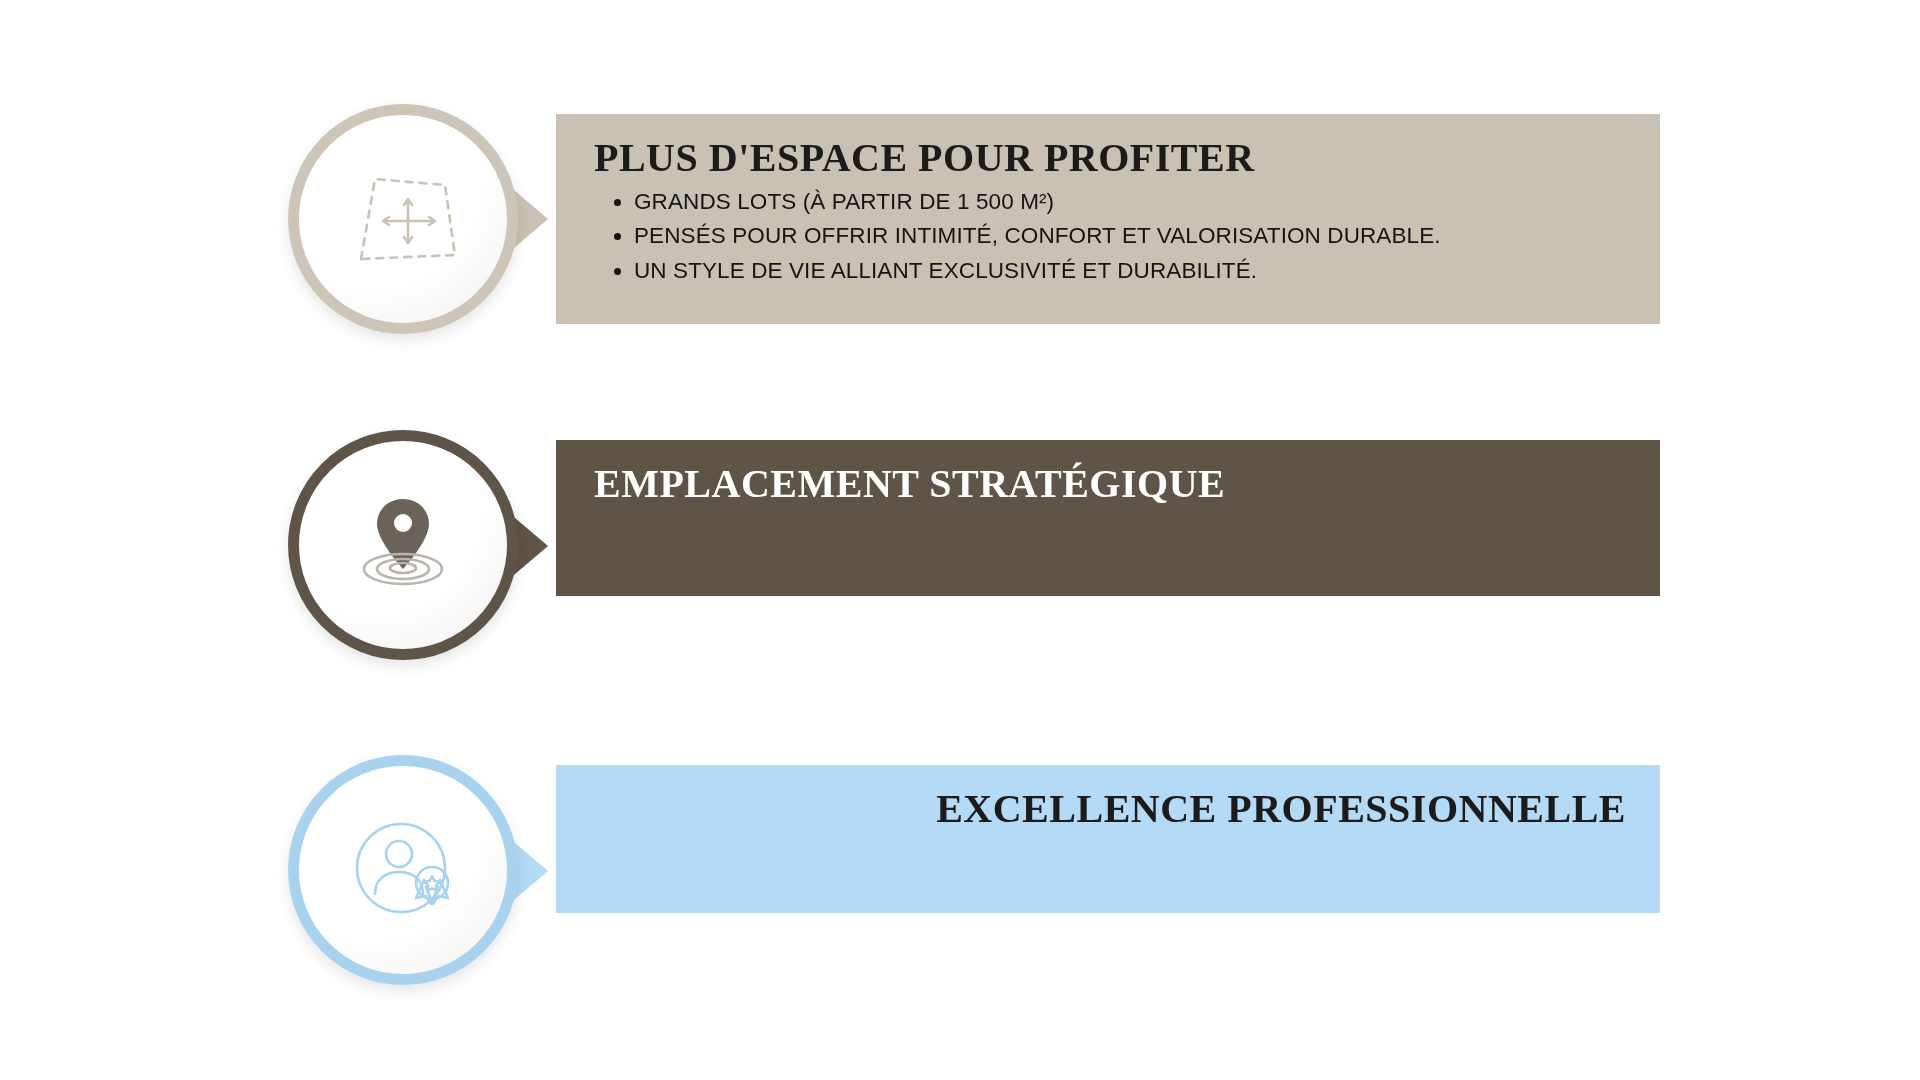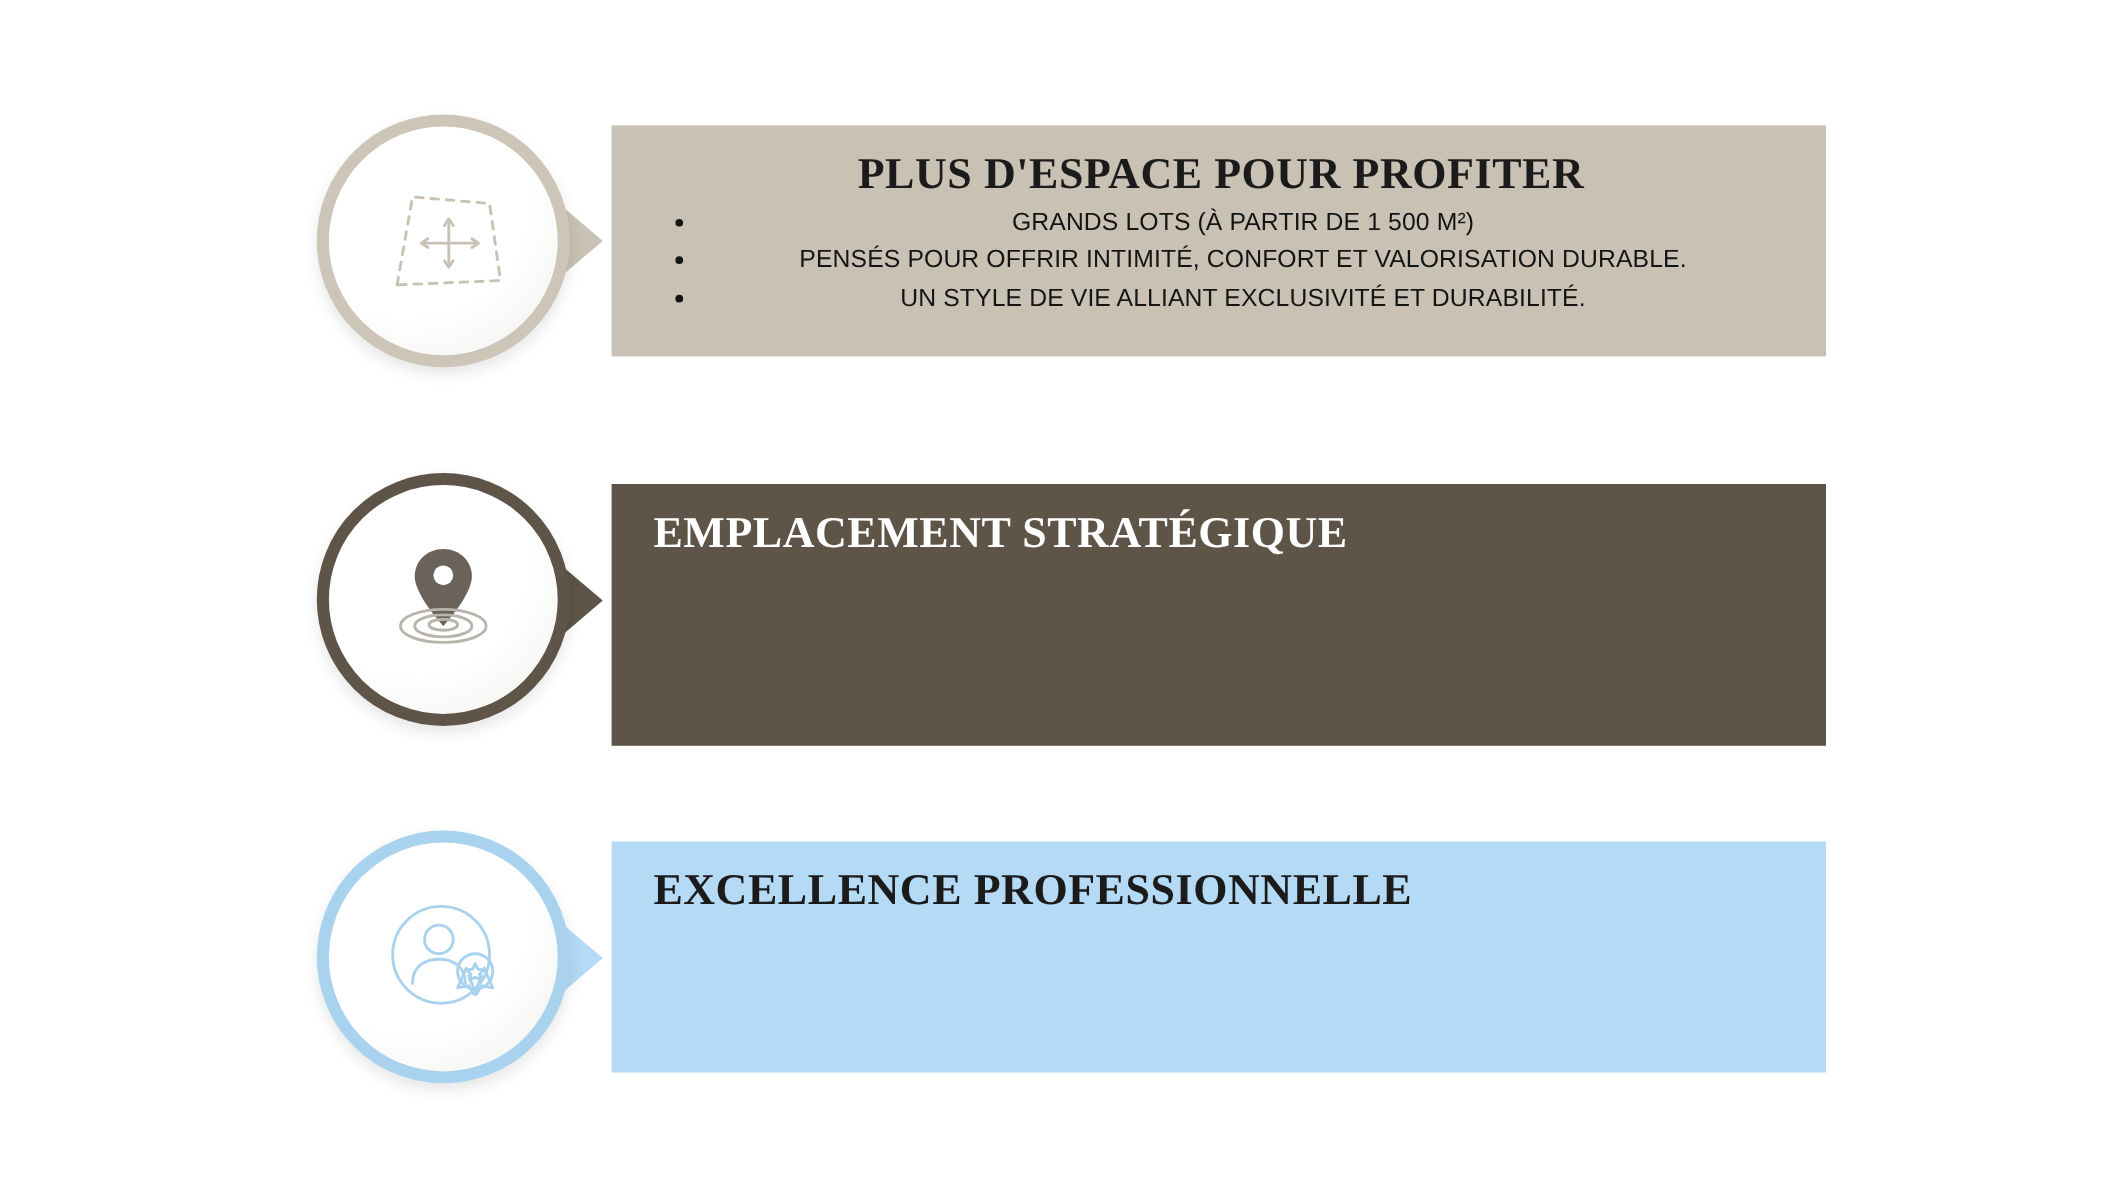--- a/index.html
+++ b/index.html
@@ -84,35 +84,35 @@
     font-size: 22.5px;
     line-height: 1.36;
     letter-spacing: 0.1px;
     margin: 0 0 4px 0;
   }
   .panel li::marker { font-size: 22px; }
 
   
   #row-space .badge { border: 11px solid #cdc6b8; left: 288px; top: 104px; }
   #row-space .pointer { border-left: 40px solid #c9c1b3; left: 508px; top: 185px; }
-  #row-space .panel { left: 556px; top: 114px; width: 1104px; height: 210px; background: #c9c1b3; text-align: center; }
+  #row-space .panel { left: 556px; top: 114px; width: 1104px; height: 210px; background: #c9c1b3; }
   #row-space .panel h2 { color: #1b1b1b; }
   #row-space .panel li { color: #141414; }
 
   
   #row-location .badge { border: 11px solid #5e5448; left: 288px; top: 430px; }
   #row-location .pointer { border-left: 40px solid #5e5448; left: 508px; top: 512px; }
-  #row-location .panel { left: 556px; top: 440px; width: 1104px; height: 238px; background: #5e5448; }
+  #row-location .panel { left: 556px; top: 440px; width: 1104px; height: 156px; background: #5e5448; }
   #row-location .panel h2 { color: #ffffff; }
   #row-location .panel li { color: #ffffff; }
 
   
   #row-excellence .badge { border: 11px solid #a9d2ef; left: 288px; top: 755px; }
   #row-excellence .pointer { border-left: 40px solid #b4daf5; left: 508px; top: 837px; }
-  #row-excellence .panel { left: 556px; top: 765px; width: 1104px; height: 210px; background: #b4daf5; }
+  #row-excellence .panel { left: 556px; top: 765px; width: 1104px; height: 148px; background: #b4daf5; text-align: right; }
   #row-excellence .panel h2 { color: #1b1b1b; }
   #row-excellence .panel li { color: #141414; }
 
   .icon-svg { display: block; }
 </style>
 </head>
 <body>
 
 <div class="canvas">
 

